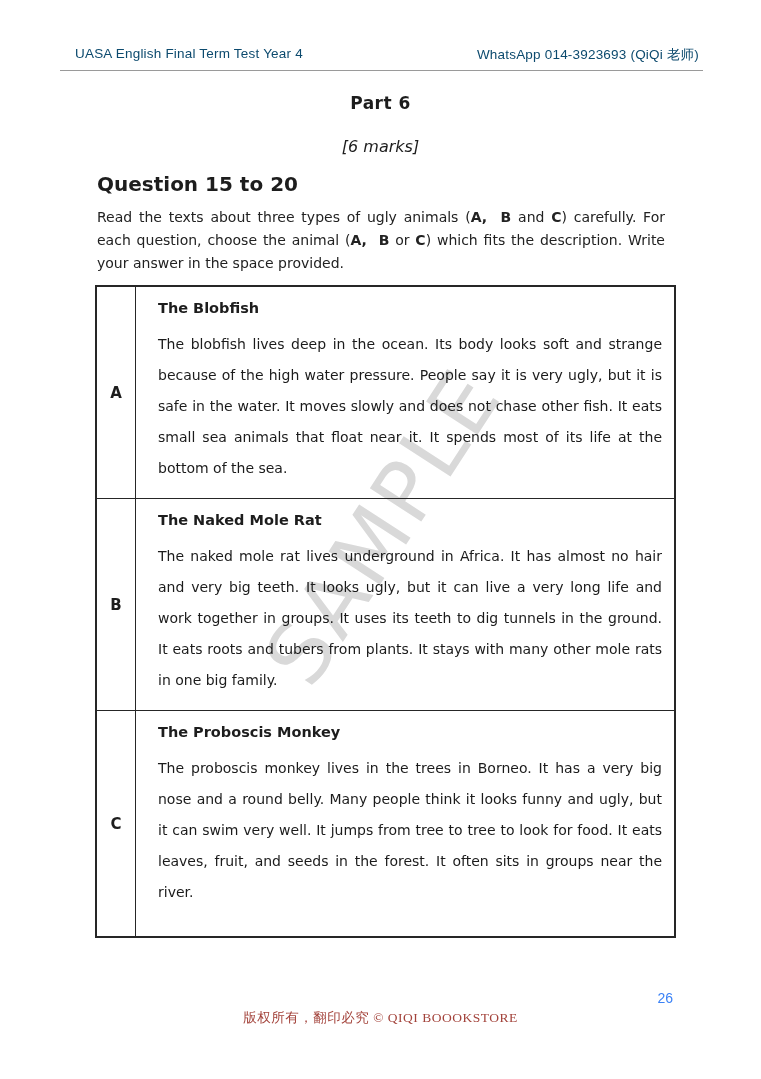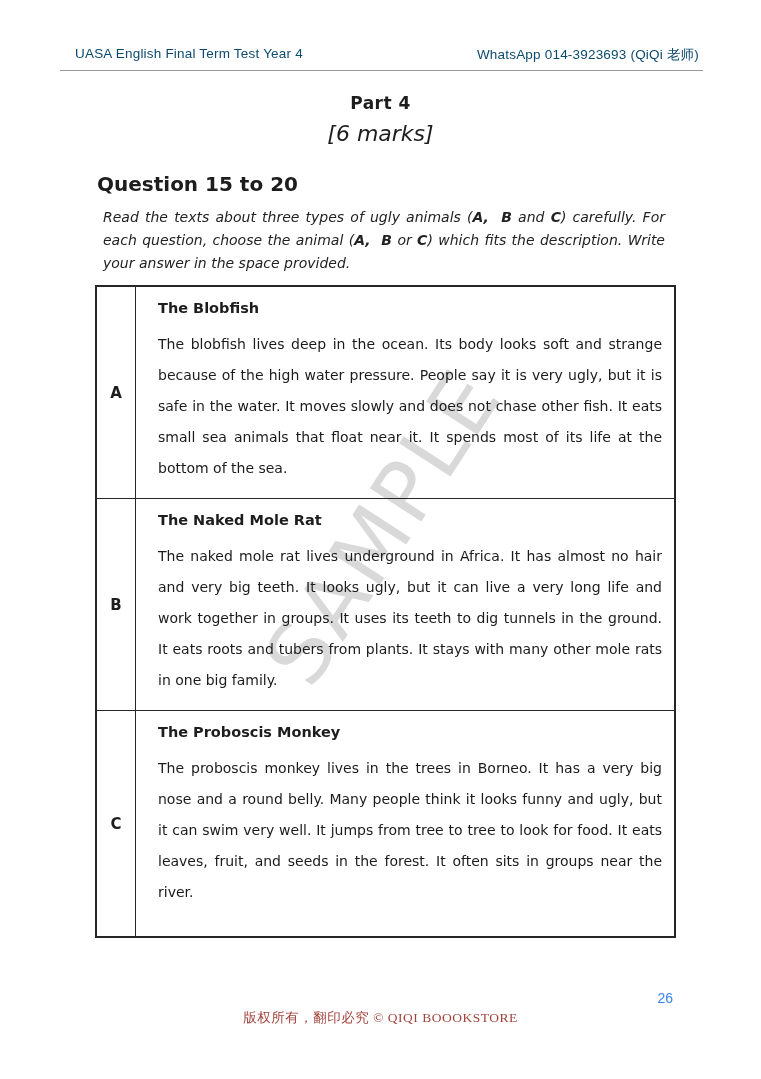--- a/index.html
+++ b/index.html
@@ -16,28 +16,28 @@
     font-size:13.5px; color:#0c4a6e; letter-spacing:0.2px;
   }
   .header-rule {
     position:absolute; left:60px; right:58px; top:70px;
     border-top:1px solid #9a9a9a; height:0;
   }
 
   
   .part-block { position:absolute; left:0; right:0; top:93px; text-align:center; }
   .part-title { font-size:17px; font-weight:bold; letter-spacing:0.5px; }
-  .part-marks { font-size:22px; font-style:italic; margin-top:8px; }
+  .part-marks { font-size:16px; font-style:italic; margin-top:24px; }
 
   
   .question-block { position:absolute; left:97px; width:568px; top:172px; }
   .q-heading { font-size:20px; font-weight:bold; margin-bottom:10px; }
   .q-instruction {
-    font-size:14px; font-style:italic; line-height:23px;
-    text-align:justify; color:#222;margin-left:6px;
+    font-size:14px; line-height:23px;
+    text-align:justify; color:#222;
   }
   .seg-bold { font-weight:bold; }
 
   
   .watermark {
     position:absolute; left:383px; top:527px; z-index:0;
     transform:translate(-50%,-50%) rotate(-57deg);
     font-size:84px; color:#d9d9d9; letter-spacing:3px; white-space:nowrap;
   }
 
@@ -74,21 +74,21 @@
 
 <div class="page">
 
   <div class="header">
     <span>UASA English Final Term Test Year 4</span>
     <span>WhatsApp 014-3923693 (QiQi 老师)</span>
   </div>
   <div class="header-rule"></div>
 
   <div class="part-block">
-    <div class="part-title">Part 4</div>
+    <div class="part-title">Part 6</div>
     <div class="part-marks">[6 marks]</div>
   </div>
 
   <div class="question-block">
     <div class="q-heading">Question 15 to 20</div>
     <div class="q-instruction"><span>Read the texts about three types of ugly animals (</span><span class="seg-bold">A,</span><span>&nbsp; </span><span class="seg-bold">B</span><span> and </span><span class="seg-bold">C</span><span>) carefully. For each question, choose the animal (</span><span class="seg-bold">A,</span><span>&nbsp; </span><span class="seg-bold">B</span><span> or </span><span class="seg-bold">C</span><span>) which fits the description. Write your answer in the space provided.</span></div>
   </div>
 
   <div class="watermark" style="color: rgb(217, 217, 217);">SAMPLE</div>
 

